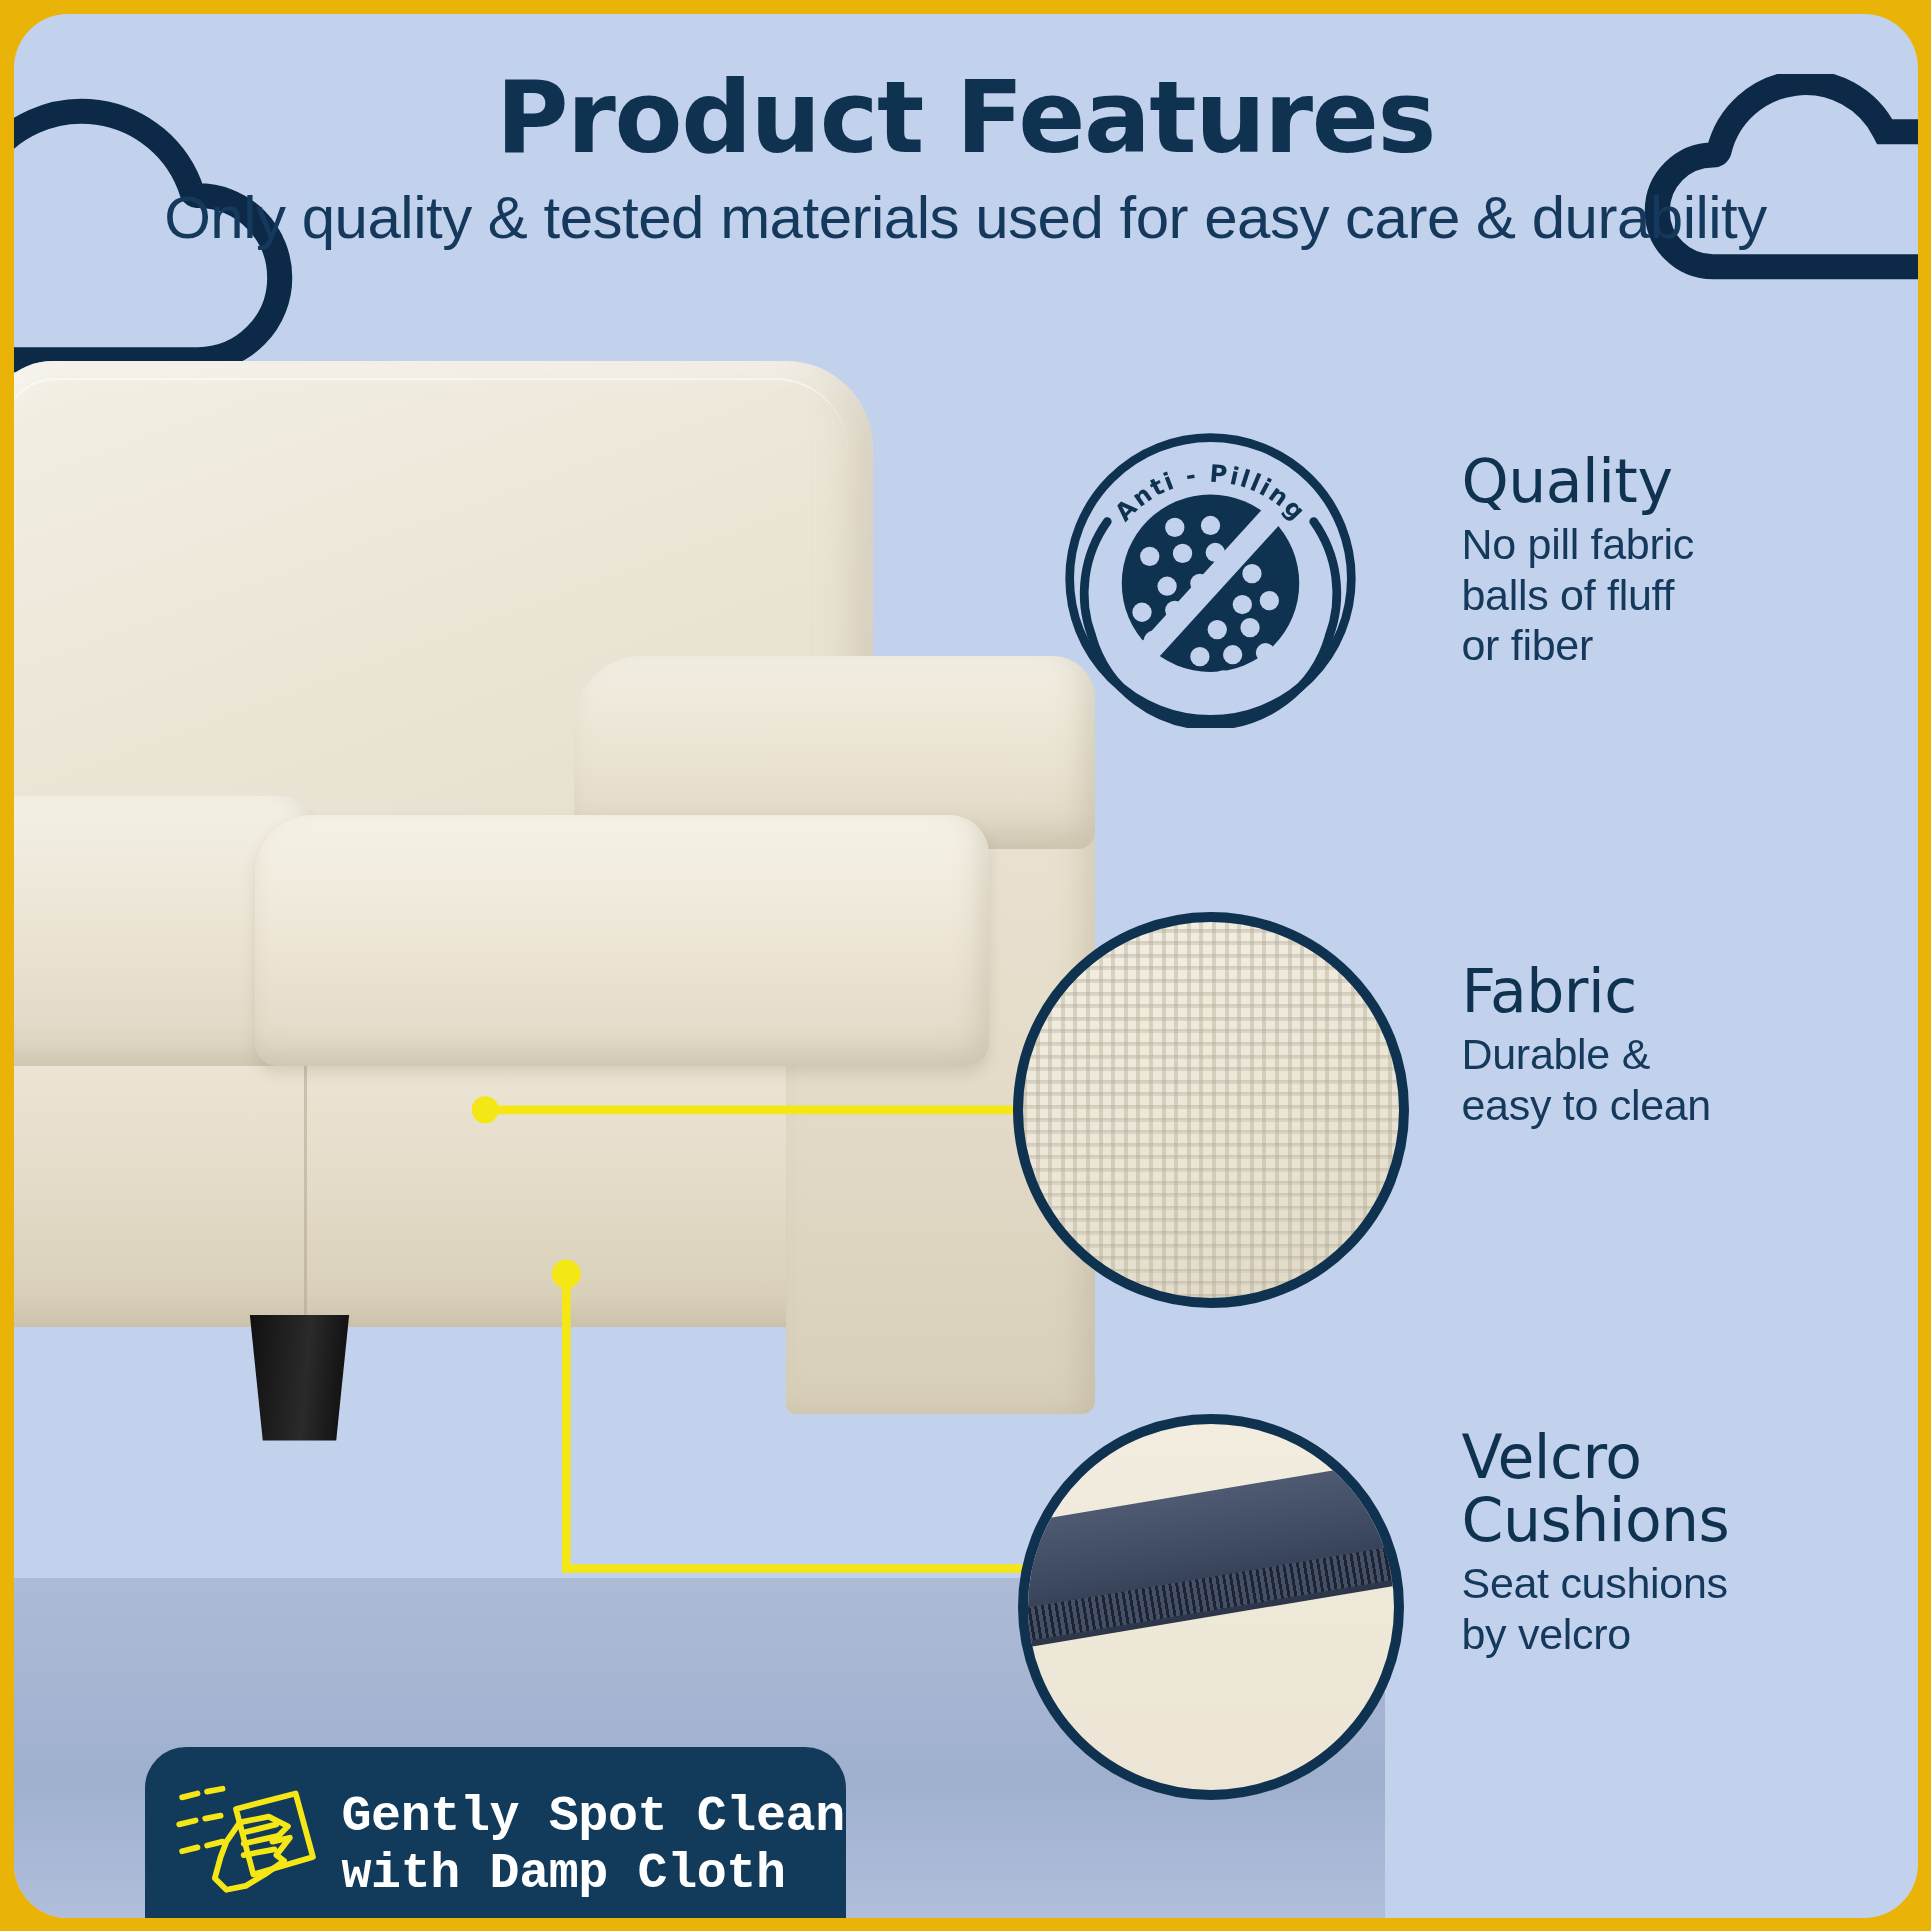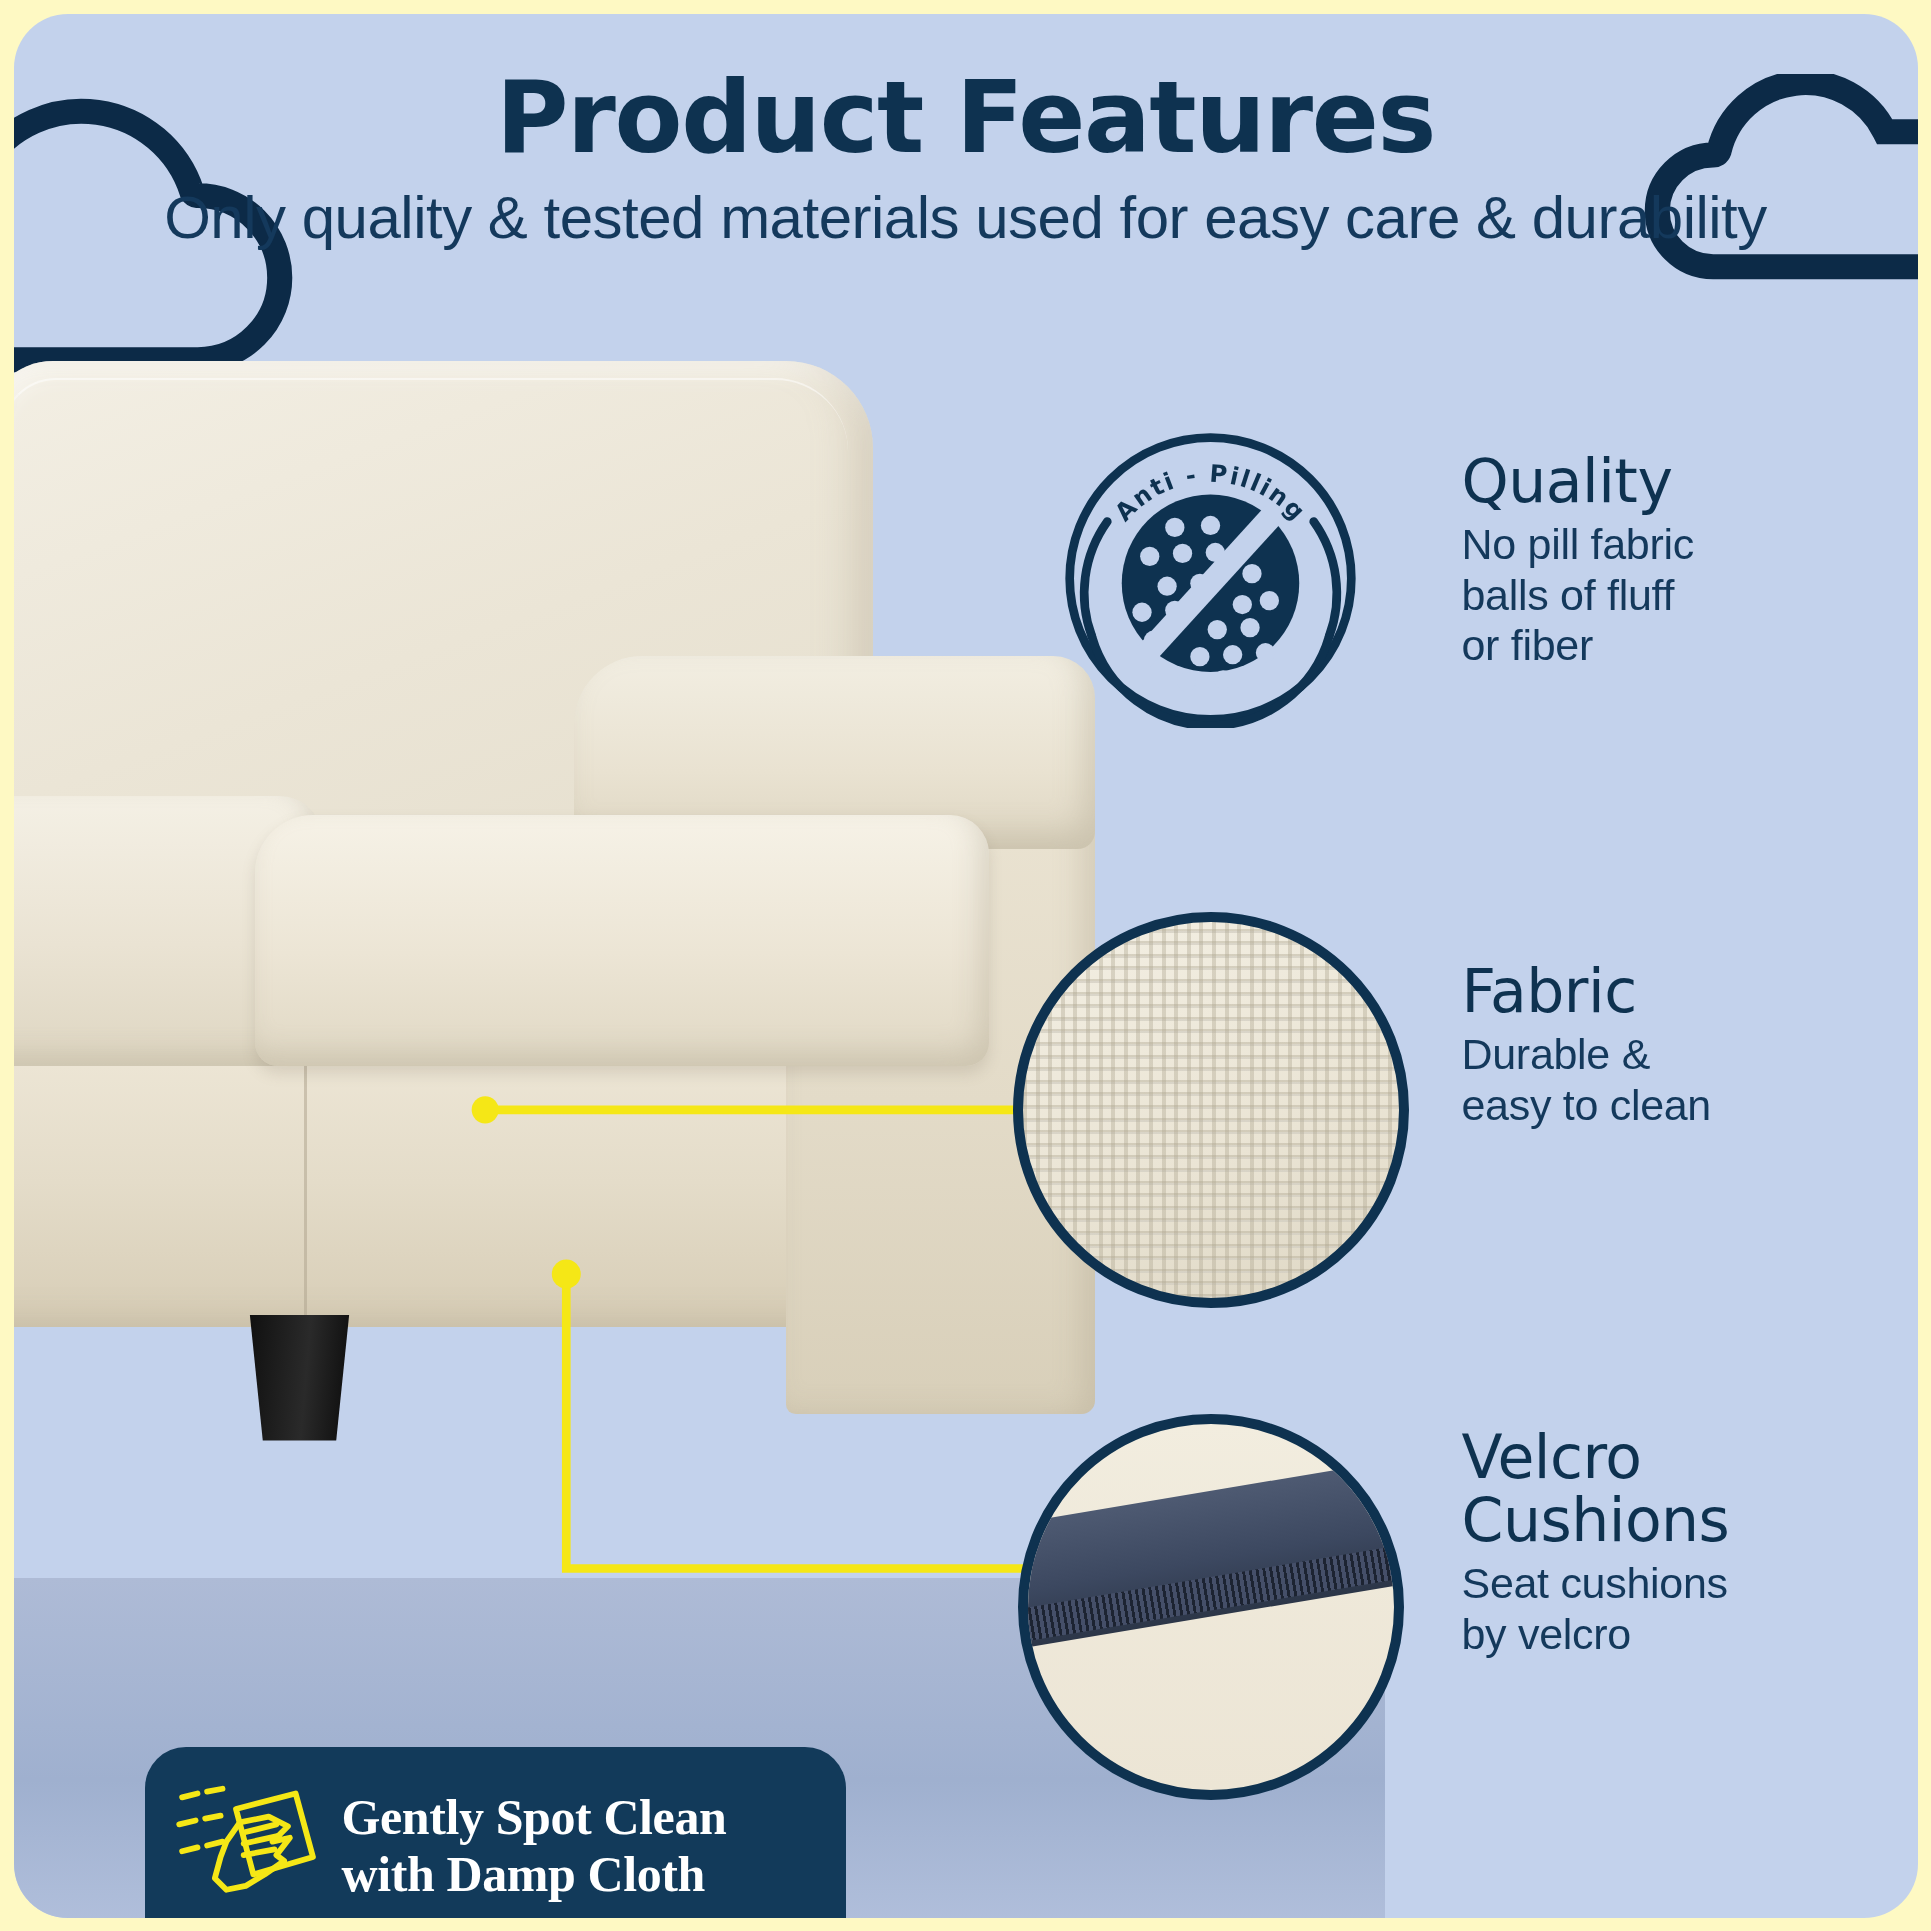--- a/index.html
+++ b/index.html
@@ -9,21 +9,21 @@
     height: 1931px;
     background: #ffffff;
     font-family: "Liberation Sans", sans-serif;
     overflow: hidden;
   }
 
   #stage {
     position: relative;
     width: 1931px;
     height: 1931px;
-    background: #fef9c3;
+    background: #eab308;
   }
 
   
   .panel {
     position: absolute;
     left: 13.5px;
     top: 13.5px;
     width: 1904px;
     height: 1904px;
     background: #c3d2ec;
@@ -300,21 +300,21 @@
     box-sizing: border-box;
   }
   .care-icon { width: 145px; height: 127px; flex: 0 0 145px; }
   .care-text {
     margin-left: 21px;
     color: #ffffff;
     font-size: 50px;
     font-weight: 600;
     line-height: 1.13;
     letter-spacing: -0.4px;
-    font-family: Liberation Serif, serif;
+    font-family: Liberation Mono, monospace;
   }
   .care-text span { display: block; }
 </style>
 </head>
 <body>
 
 <div id="stage">
   <div class="panel">
 
     <svg class="cloud cloud-left" viewBox="0 0 420 380">

